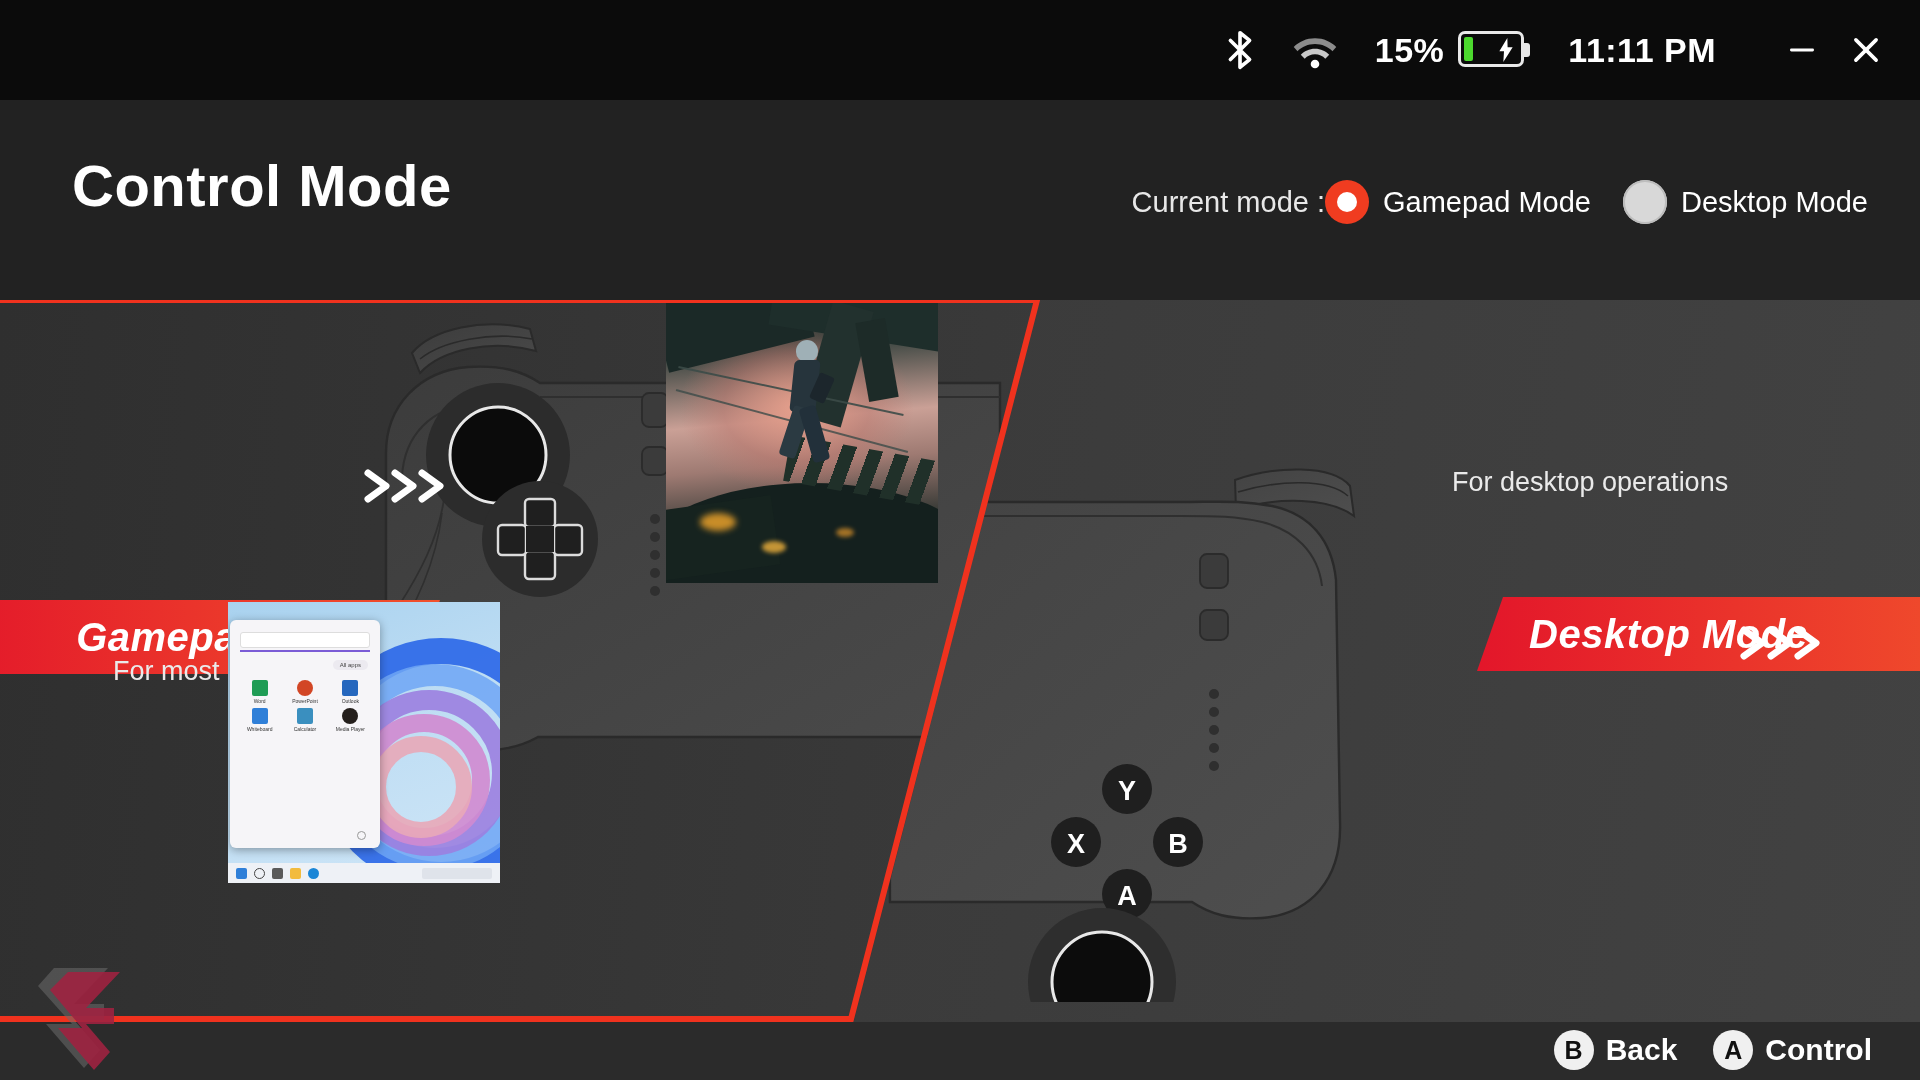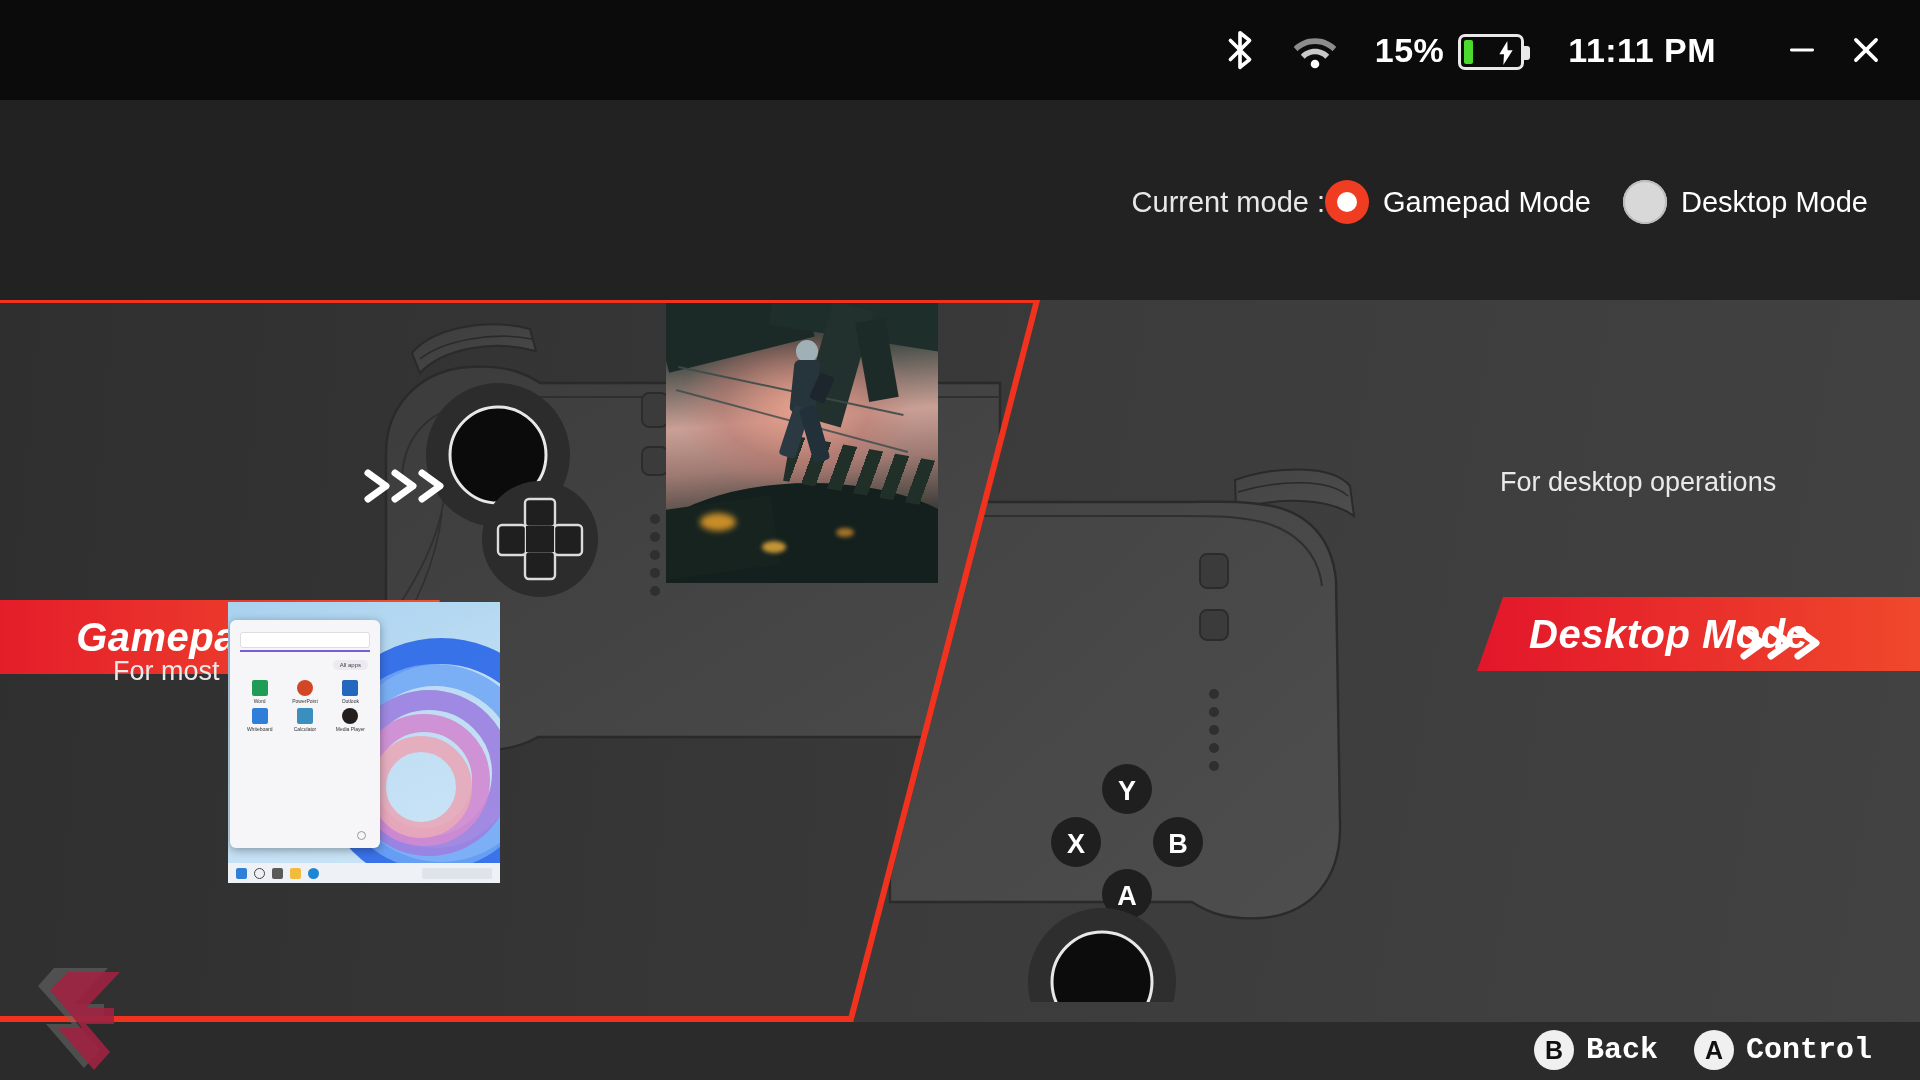--- a/index.html
+++ b/index.html
@@ -16,21 +16,21 @@
   #statusbar{
     position:absolute; left:0; top:0; width:1920px; height:100px;
     background:#0b0b0b;
     display:flex; align-items:center; justify-content:flex-end;
     padding-right:22px;
     z-index:40;
   }
   .sb-item{ display:flex; align-items:center; justify-content:center; }
   #bt-icon{ width:46px; height:46px; margin-right:28px; }
   #wifi-icon{ width:48px; height:40px; margin-right:36px; }
-  #battery-group{ display:flex; align-items:flex-end; margin-right:44px; }
+  #battery-group{ display:flex; align-items:flex-start; margin-right:44px; }
   #battery-pct{ font-size:34px; font-weight:bold; letter-spacing:.5px; margin-right:14px; }
   #battery-icon{ position:relative; width:66px; height:36px; border:3px solid #e9e9e9; border-radius:7px; }
   #battery-icon:after{
     content:""; position:absolute; right:-9px; top:9px; width:6px; height:14px;
     background:#e9e9e9; border-radius:0 3px 3px 0;
   }
   #battery-fill{
     position:absolute; left:3px; top:3px; bottom:3px; width:22%;
     background:#4cd92e; border-radius:2px;
   }
@@ -116,21 +116,21 @@
   }
   .mode-banner span{
     font-size:40px; font-style:italic; font-weight:bold; color:#fff;
     letter-spacing:.5px; white-space:nowrap;
   }
 
   .mode-caption{
     position:absolute; font-size:27px; color:#eaeaea; white-space:nowrap; z-index:22;
   }
   #caption-gamepad{ left:113px; top:359px; }
-  #caption-desktop{ left:1500px; top:-47px; }
+  #caption-desktop{ left:1452px; top:-47px; }
 
   .chevrons{ position:absolute; z-index:22; display:flex; align-items:center; }
   .chevrons svg{ display:block; }
   #chev-gamepad{ left:362px; top:168px; }
   #chev-desktop{ left:1738px; top:325px; }
 
   
   .device-svg{ position:absolute; }
   #device-left{ left:380px; top:-50px; }
   #device-right{ left:880px; top:165px; }
@@ -159,21 +159,21 @@
   #hints{
     position:absolute; right:48px; top:-2px;
     display:flex; align-items:center; height:60px;
   }
   .hint{ display:flex; align-items:center; margin-left:36px; cursor:pointer; }
   .hint-key{
     width:40px; height:40px; border-radius:50%; background:#f0f0f0; color:#111;
     font-size:25px; font-weight:bold; display:flex; align-items:center; justify-content:center;
     margin-right:12px;
   }
-  .hint-label{ font-size:30px; font-weight:bold; color:#fff;font-family:Liberation Mono, monospace; }
+  .hint-label{ font-size:30px; font-weight:bold; color:#fff; }
 
   
   #watermark{ position:absolute; left:20px; bottom:8px; width:130px; height:110px; z-index:36; }
 </style>
 </head>
 <body>
 
 <div id="app">
 
   <div id="statusbar">
@@ -211,20 +211,21 @@
     </div>
     <div class="win-btn" id="close-btn">
       <svg viewBox="0 0 32 32" width="36" height="36" aria-hidden="true">
         <line x1="7" y1="7" x2="25" y2="25" stroke="#ffffff" stroke-width="3.2" stroke-linecap="round"></line>
         <line x1="25" y1="7" x2="7" y2="25" stroke="#ffffff" stroke-width="3.2" stroke-linecap="round"></line>
       </svg>
     </div>
   </div>
 
   <div id="header">
+    <div id="page-title">Control Mode</div>
 
     <div id="mode-selector">
       <div id="current-mode-label">Current mode :</div>
 
       <div class="radio-opt">
         <span class="radio-dot on">
             <i></i>
           </span>
         <span class="radio-label">Gamepad Mode</span>
       </div>

